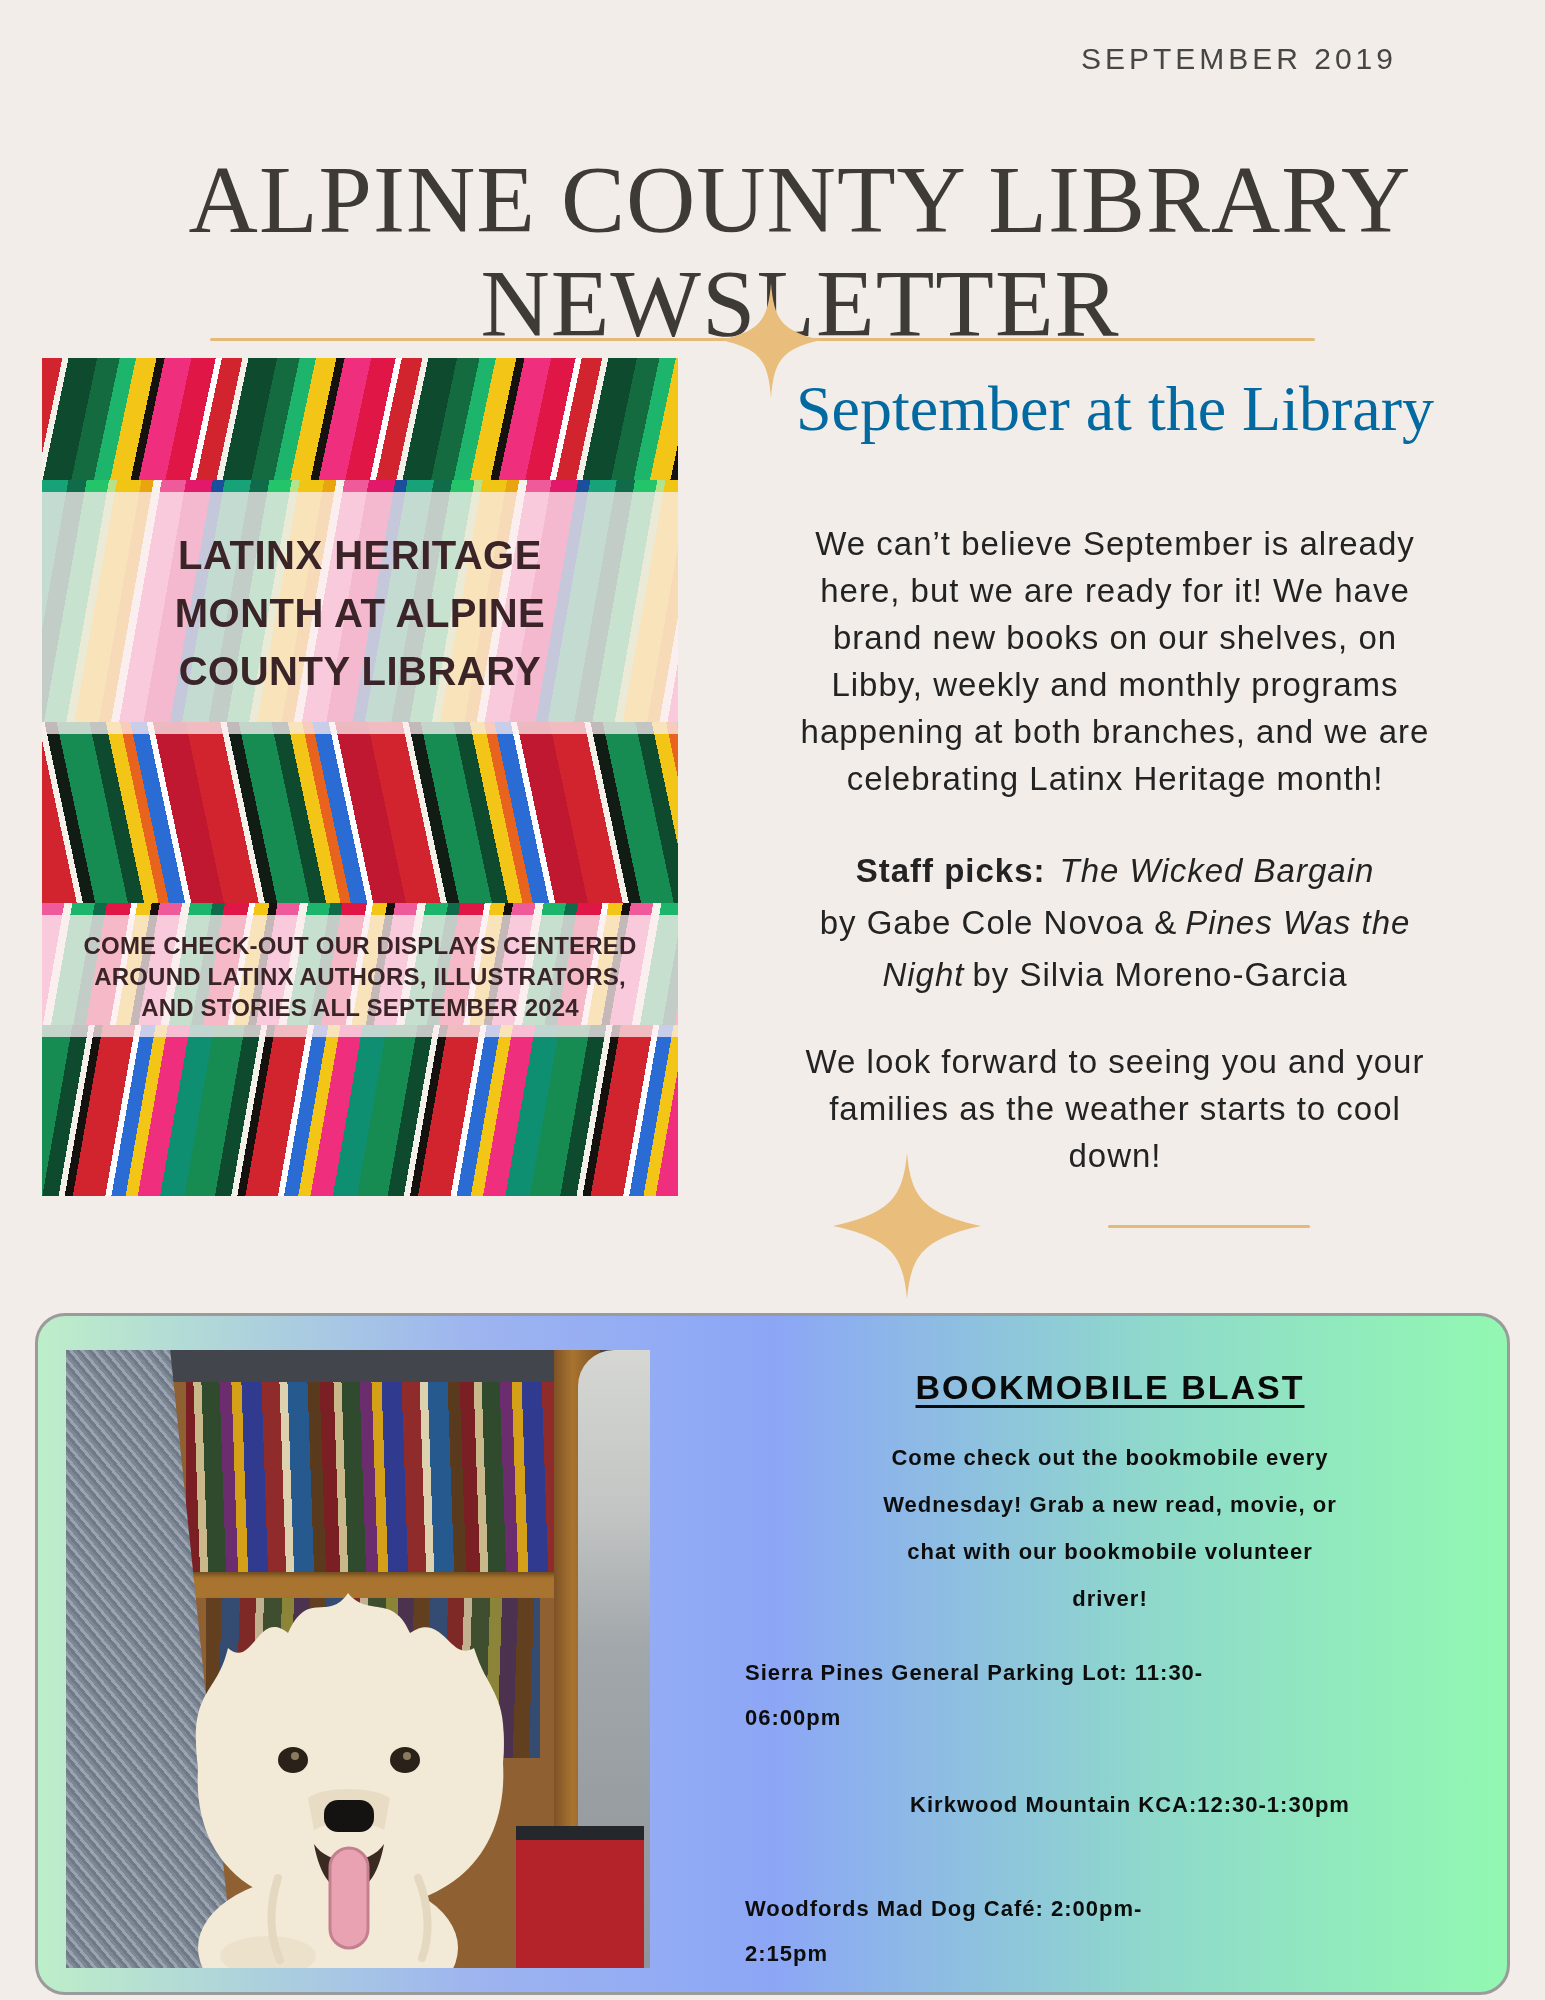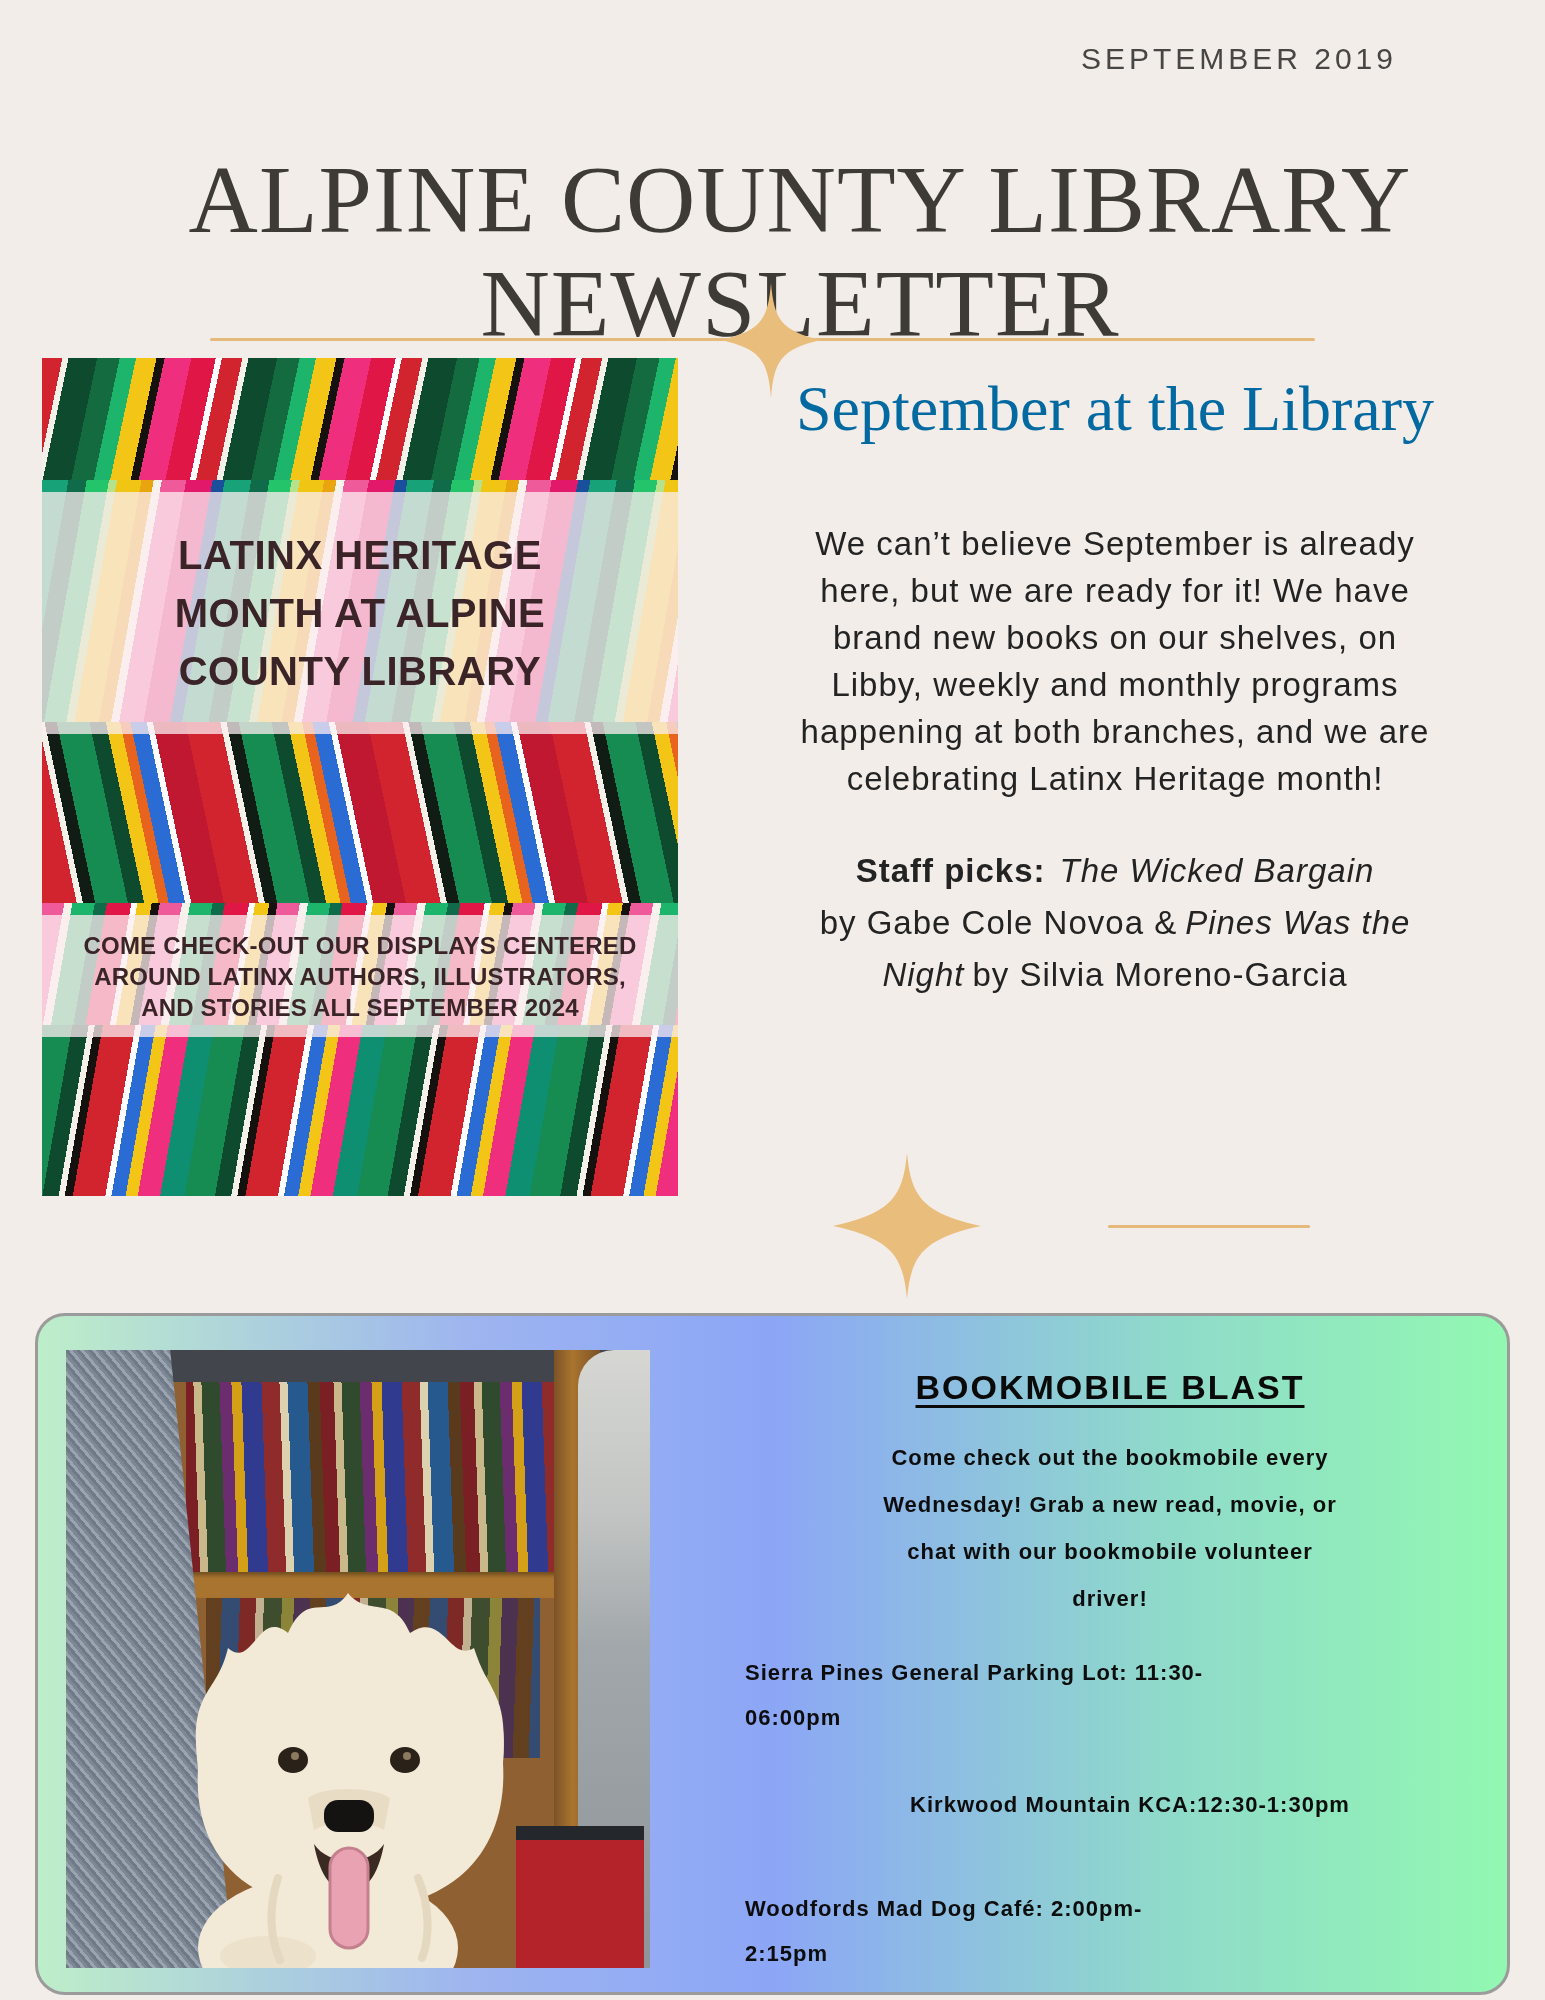--- a/index.html
+++ b/index.html
@@ -119,20 +119,23 @@
 Libby, weekly and monthly programs
 happening at both branches, and we are
 celebrating Latinx Heritage month!</div>
 
   <div class="abs body-text staff" data-name="staff-picks-paragraph">
     <div data-name="staff-picks-line1"><span class="b" data-name="staff-picks-label">Staff picks:</span><span class="gap"></span><span class="i" data-name="book-title-wicked-bargain">The Wicked Bargain</span></div>
     <div data-name="staff-picks-line2"><span data-name="staff-picks-byline1">by Gabe Cole Novoa &amp;</span><span class="sp"></span><span class="i" data-name="book-title-velvet-part1">Pines Was the</span></div>
     <div data-name="staff-picks-line3"><span class="i" data-name="book-title-velvet-part2">Night</span><span class="sp"></span><span data-name="staff-picks-byline2">by Silvia Moreno-Garcia</span></div>
   </div>
 
+  <div class="abs body-text closing prelines" data-name="closing-paragraph">We look forward to seeing you and your
+families as the weather starts to cool
+down!</div>
 
   <div class="abs sparkle2" data-name="sparkle-icon">
     <svg class="sparkle-svg" viewBox="0 0 148 146" xmlns="http://www.w3.org/2000/svg">
       <path d="M74,0 C78,42 88,60 148,73 C88,86 78,104 74,146 C70,104 60,86 0,73 C60,60 70,42 74,0 Z" fill="#e9bd7b"></path>
     </svg>
   </div>
   <div class="abs divider-line2" data-name="gold-divider-short-line"></div>
 
   <div class="abs card" data-name="bookmobile-card"></div>
 

